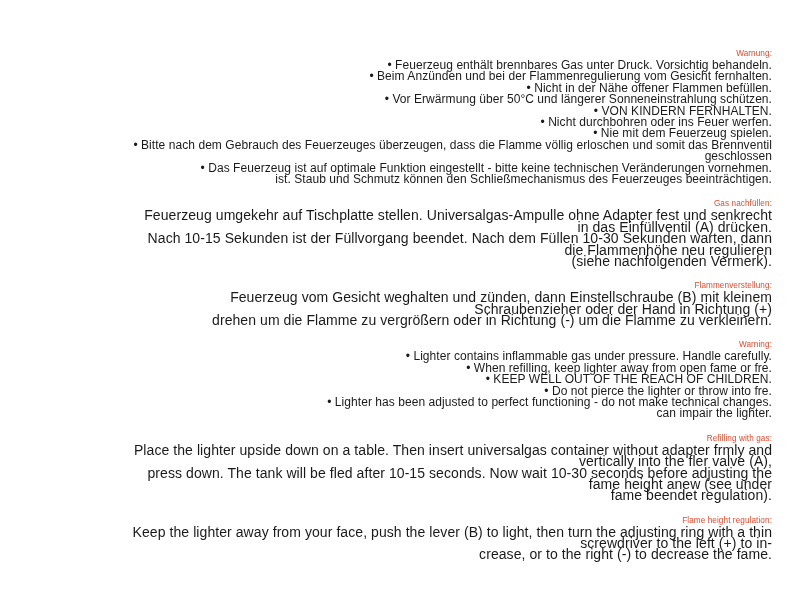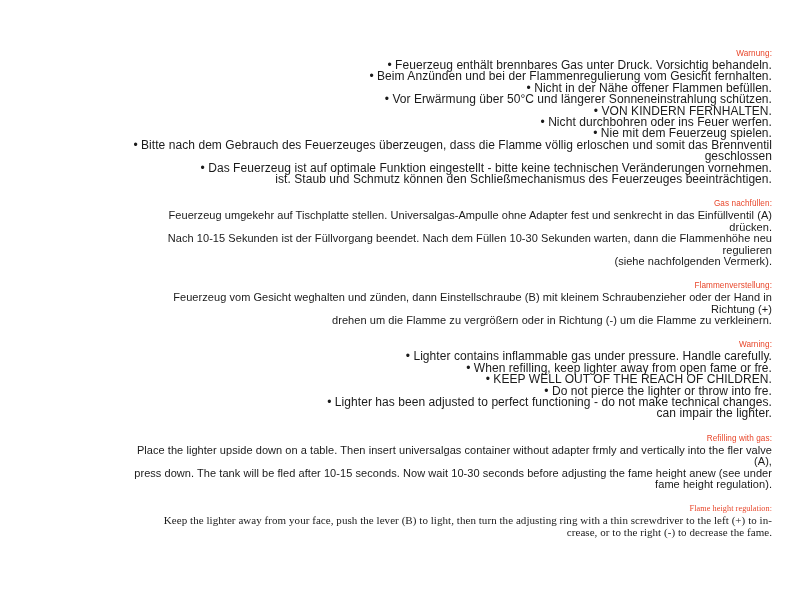--- a/index.html
+++ b/index.html
@@ -24,33 +24,32 @@
     left: 132px;
     top: 48px;
     width: 640px;
     text-align: right;
   }
   .section {
     margin-bottom: 13px;
   }
   .section:last-child {
     margin-bottom: 1px;
-    font-family: Liberation Serif, serif;
   }
   .heading {
     color: #e8462a;
     font-size: 8.2px;
     line-height: 11.4px;
     font-weight: normal;
     margin: 0 0 0.5px 0;
     letter-spacing: 0.01em;
   }
   .body-line {
     color: #1a1a1a;
-    font-size: 11px;
+    font-size: 14px;
     line-height: 11.4px;
     margin: 0;
     letter-spacing: 0.005em;
     white-space: pre-wrap;
   }
   .bullet-line {
     color: #1a1a1a;
     font-size: 12px;
     line-height: 11.4px;
     margin: 0;
@@ -100,21 +99,21 @@
       <p class="bullet-line">• KEEP WELL OUT OF THE REACH OF CHILDREN.</p>
       <p class="bullet-line">• Do not pierce the lighter or throw into fre.</p>
       <p class="bullet-line">• Lighter has been adjusted to perfect functioning - do not make technical changes.</p>
       <p class="bullet-line indent-line">  can impair the lighter.</p>
     </div>
 
     <div class="section">
       <p class="heading">Refilling with gas:</p>
       <p class="body-line">Place the lighter upside down on a table. Then insert universalgas container without adapter frmly and vertically into the fler valve (A),</p>
       <p class="body-line">press down. The tank will be fled after 10-15 seconds. Now wait 10-30 seconds before adjusting the fame height anew (see under</p>
-      <p class="body-line">fame height regulation).</p>
+      <p class="body-line">fame beendet regulation).</p>
     </div>
 
     <div class="section">
       <p class="heading">Flame height regulation:</p>
       <p class="body-line">Keep the lighter away from your face, push the lever (B) to light, then turn the adjusting ring with a thin screwdriver to the left (+) to in-</p>
       <p class="body-line">crease, or to the right (-) to decrease the fame.</p>
     </div>
 
   </div>
 </div>

